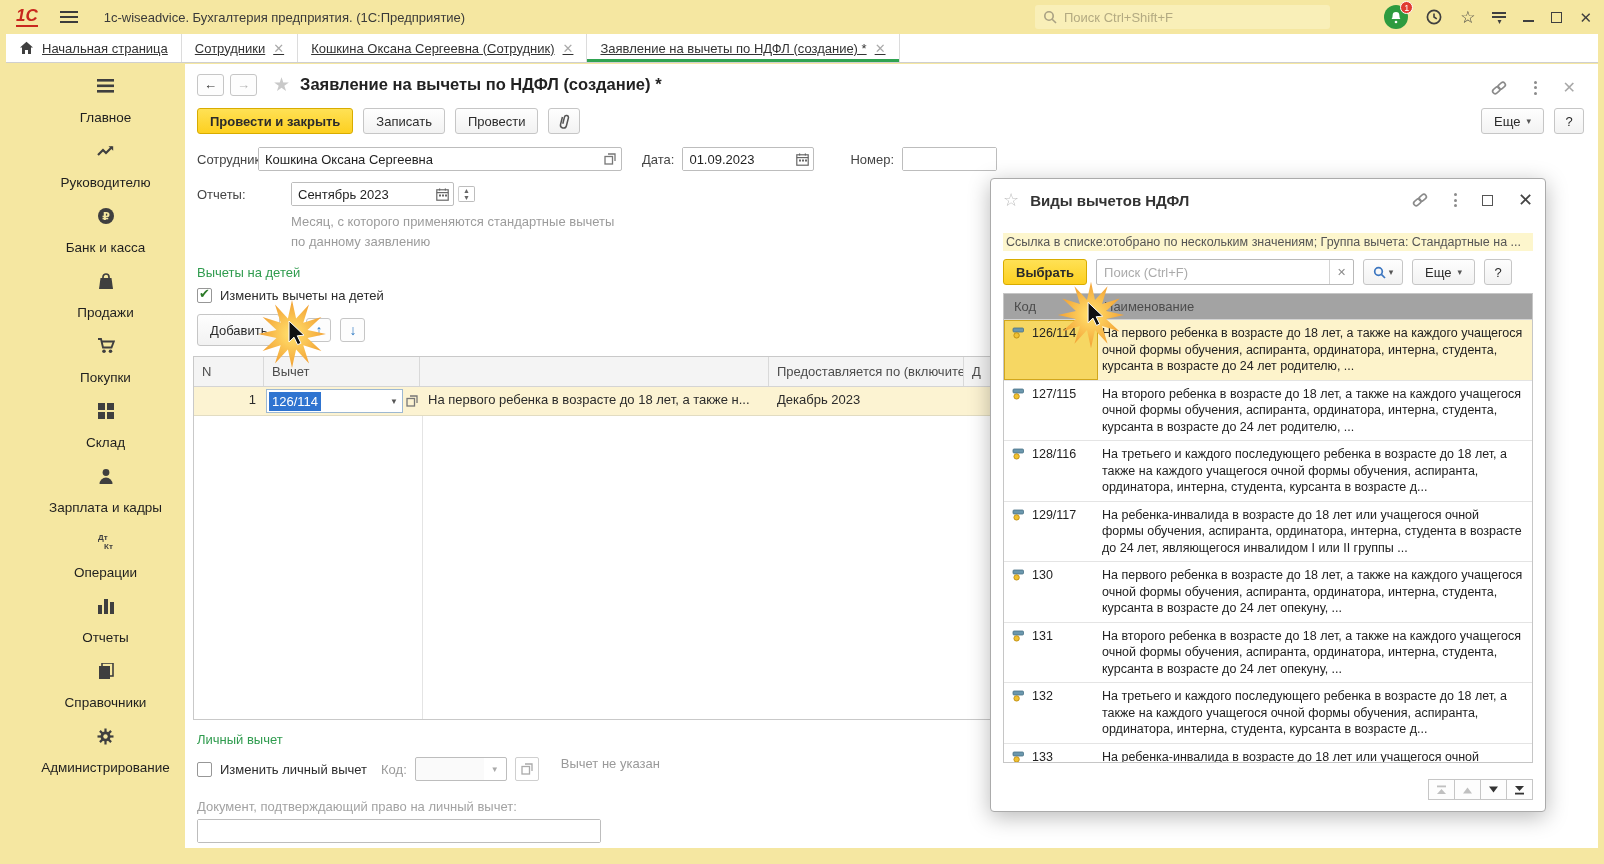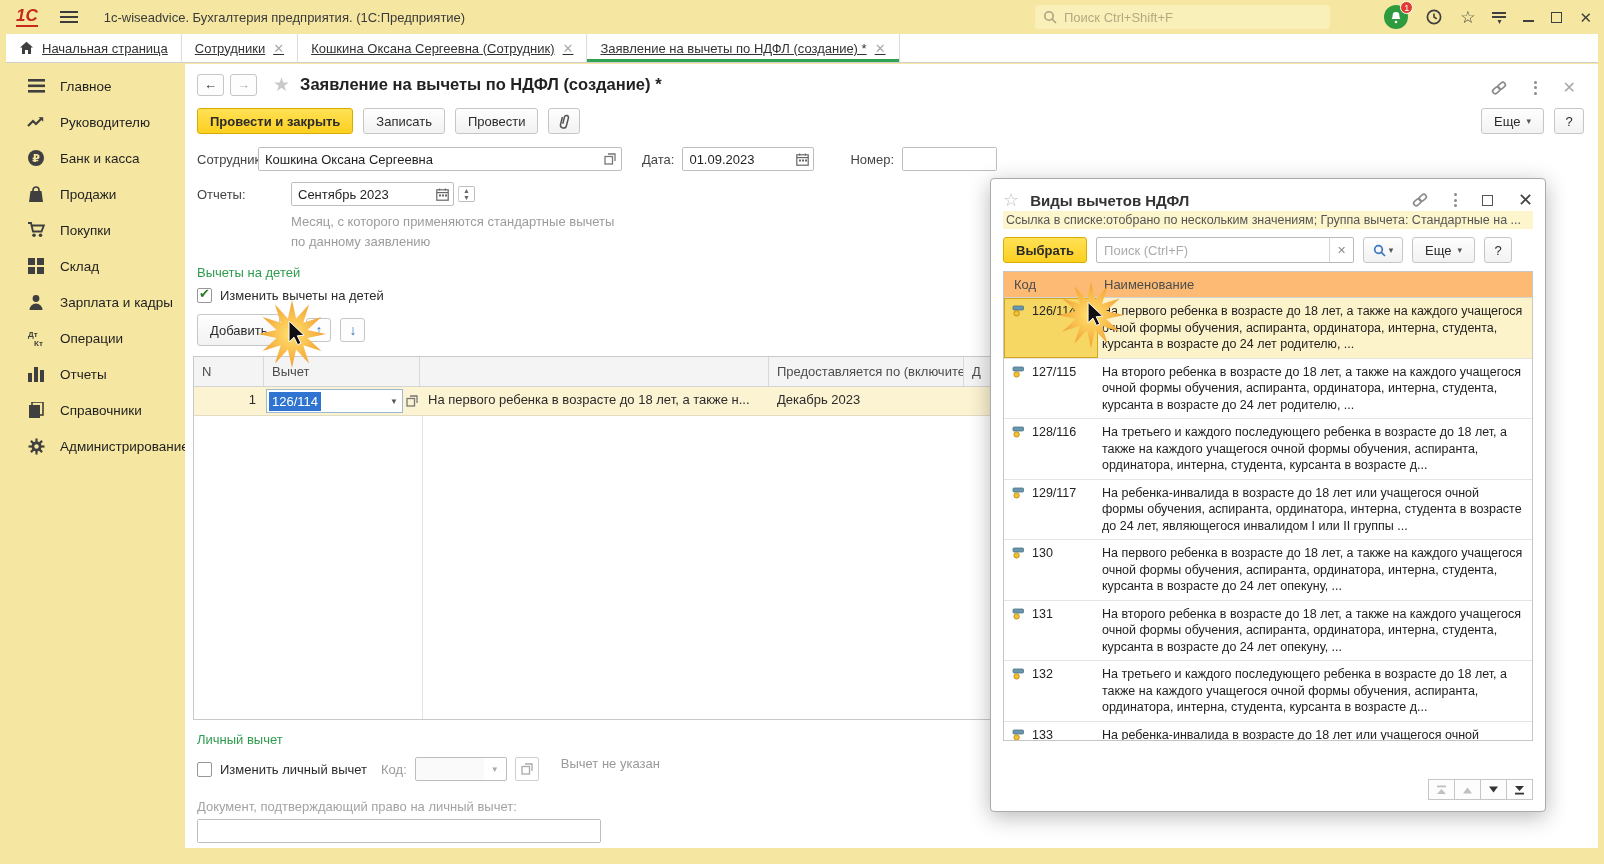--- a/index.html
+++ b/index.html
@@ -40,21 +40,21 @@
             border-bottom:1px solid #cfcfcf; display:flex; }
   .tab { display:flex; align-items:center; gap:8px; padding:0 13px; border-right:1px solid #dcdcdc;
          position:relative; cursor:pointer; color:#333; white-space:nowrap;text-decoration:underline; }
   .tab.active { font-weight:normal; }
   .tab.active::after { content:""; position:absolute; left:0; right:0; bottom:0; height:3px; background:#2fa351; }
   .tab .x { color:#a9a9a9; font-size:13px; }
 
   
   .content { position:absolute; top:64px; left:6px; right:6px; bottom:16px; display:flex; }
   .sidebar { width:179px; background:#f5e7a1; padding-top:4px; flex:none; }
-  .sb-item { display:flex; align-items:center; gap:14px; padding:8px 0 8px 20px; cursor:pointer; color:#1f1f1f; font-size:13.5px; }
+  .sb-item { display:flex; align-items:center; gap:14px; padding:8px 0 8px 20px; cursor:pointer; color:#1f1f1f; font-size:13.5px;flex-direction:column; }
   .sb-ic { width:20px; height:20px; display:flex; align-items:center; justify-content:center; flex:none; }
   .main { flex:1; background:#fff; position:relative; overflow:hidden; }
 
   
   .navrow { display:flex; align-items:center; gap:6px; margin:9px 0 0 12px; }
   .navbtn { width:27px; height:22px; border:1px solid #c6c6c6; border-radius:3px; background:#fdfdfd;
             display:flex; align-items:center; justify-content:center; font-size:13px; cursor:pointer; }
   .navbtn.fwd { color:#b5b5b5; }
   .fav-star { color:#c9c9c9; font-size:19px; margin:0 4px 0 10px; }
   .form-title { font-size:16.5px; font-weight:bold; color:#222; }
@@ -113,30 +113,30 @@
   .dialog { position:absolute; left:990px; top:178px; width:556px; height:634px; background:#fff;
             border:1px solid #ababab; border-radius:4px; box-shadow:0 5px 22px rgba(0,0,0,.28);
             padding:10px 12px; z-index:40; }
   .dlg-head { display:flex; align-items:center; }
   .dlg-star { color:#bdbdbd; font-size:18px; }
   .dlg-title { font-size:15px; font-weight:bold; color:#333; margin-left:11px; }
   .dlg-icons { margin-left:auto; display:flex; align-items:center; gap:25px; }
   .dlg-max { width:11px; height:11px; border:1.5px solid #555; }
   .dlg-x { font-size:18px; color:#444; line-height:1; }
   .dlg-link { color:#2f9b4e; margin-top:9px; cursor:pointer; }
-  .dlg-filter { margin-top:0; background:#fdf6cd; color:#555; font-size:12.5px; padding:2px 3px;
+  .dlg-filter { margin-top:22px; background:#fdf6cd; color:#555; font-size:12.5px; padding:2px 3px;
                 white-space:nowrap; overflow:hidden; }
   .dlg-btnrow { display:flex; align-items:center; gap:9px; margin-top:8px; }
   .searchgrp { display:flex; align-items:center; border:1px solid #b9b9b9; border-radius:2px; height:26px; width:258px; background:#fff; }
   .searchgrp input { flex:1; border:none; outline:none; padding:0 7px; font-size:13px; min-width:0; }
   .searchgrp input::placeholder { color:#ababab; }
   .searchgrp .clear { width:24px; height:100%; border-left:1px solid #d4d4d4; display:flex; align-items:center;
                       justify-content:center; color:#8c8c8c; font-size:11px; cursor:pointer; flex:none; }
   .dtable { margin-top:8px; border:1px solid #c6c6c6; height:470px; overflow:hidden; position:relative; }
-  .dthead { display:flex; height:26px; background:#fdba74; border-bottom:1px solid #d4d4d4; color:#4c4c4c; align-items:center; }
+  .dthead { display:flex; height:26px; background:#a3a3a3; border-bottom:1px solid #d4d4d4; color:#4c4c4c; align-items:center; }
   .dthead .hc1 { width:94px; padding:0 8px 0 10px; }
   .dthead .hc2 { flex:1; padding:0 6px; }
   .drow { display:flex; border-bottom:1px solid #e4e4e4; cursor:pointer; }
   .dcell-code { width:94px; flex:none; display:flex; align-items:flex-start; gap:6px; padding:6px 2px 6px 8px; }
   .dcell-name { flex:1; padding:5px 8px 5px 4px; font-size:12.5px; color:#222; line-height:16.5px; }
   .dcode { font-size:12.5px; color:#222; }
   .drow.selected { background:#fdf3cb; }
   .drow.selected .dcell-code { background:#f6d763; outline:1px solid #d2a71c; outline-offset:-1px; }
   .dnav { position:absolute; right:12px; bottom:11px; display:flex; }
   .dnavbtn { width:27px; height:21px; border:1px solid #c6c6c6; background:#fdfdfd; display:flex;

